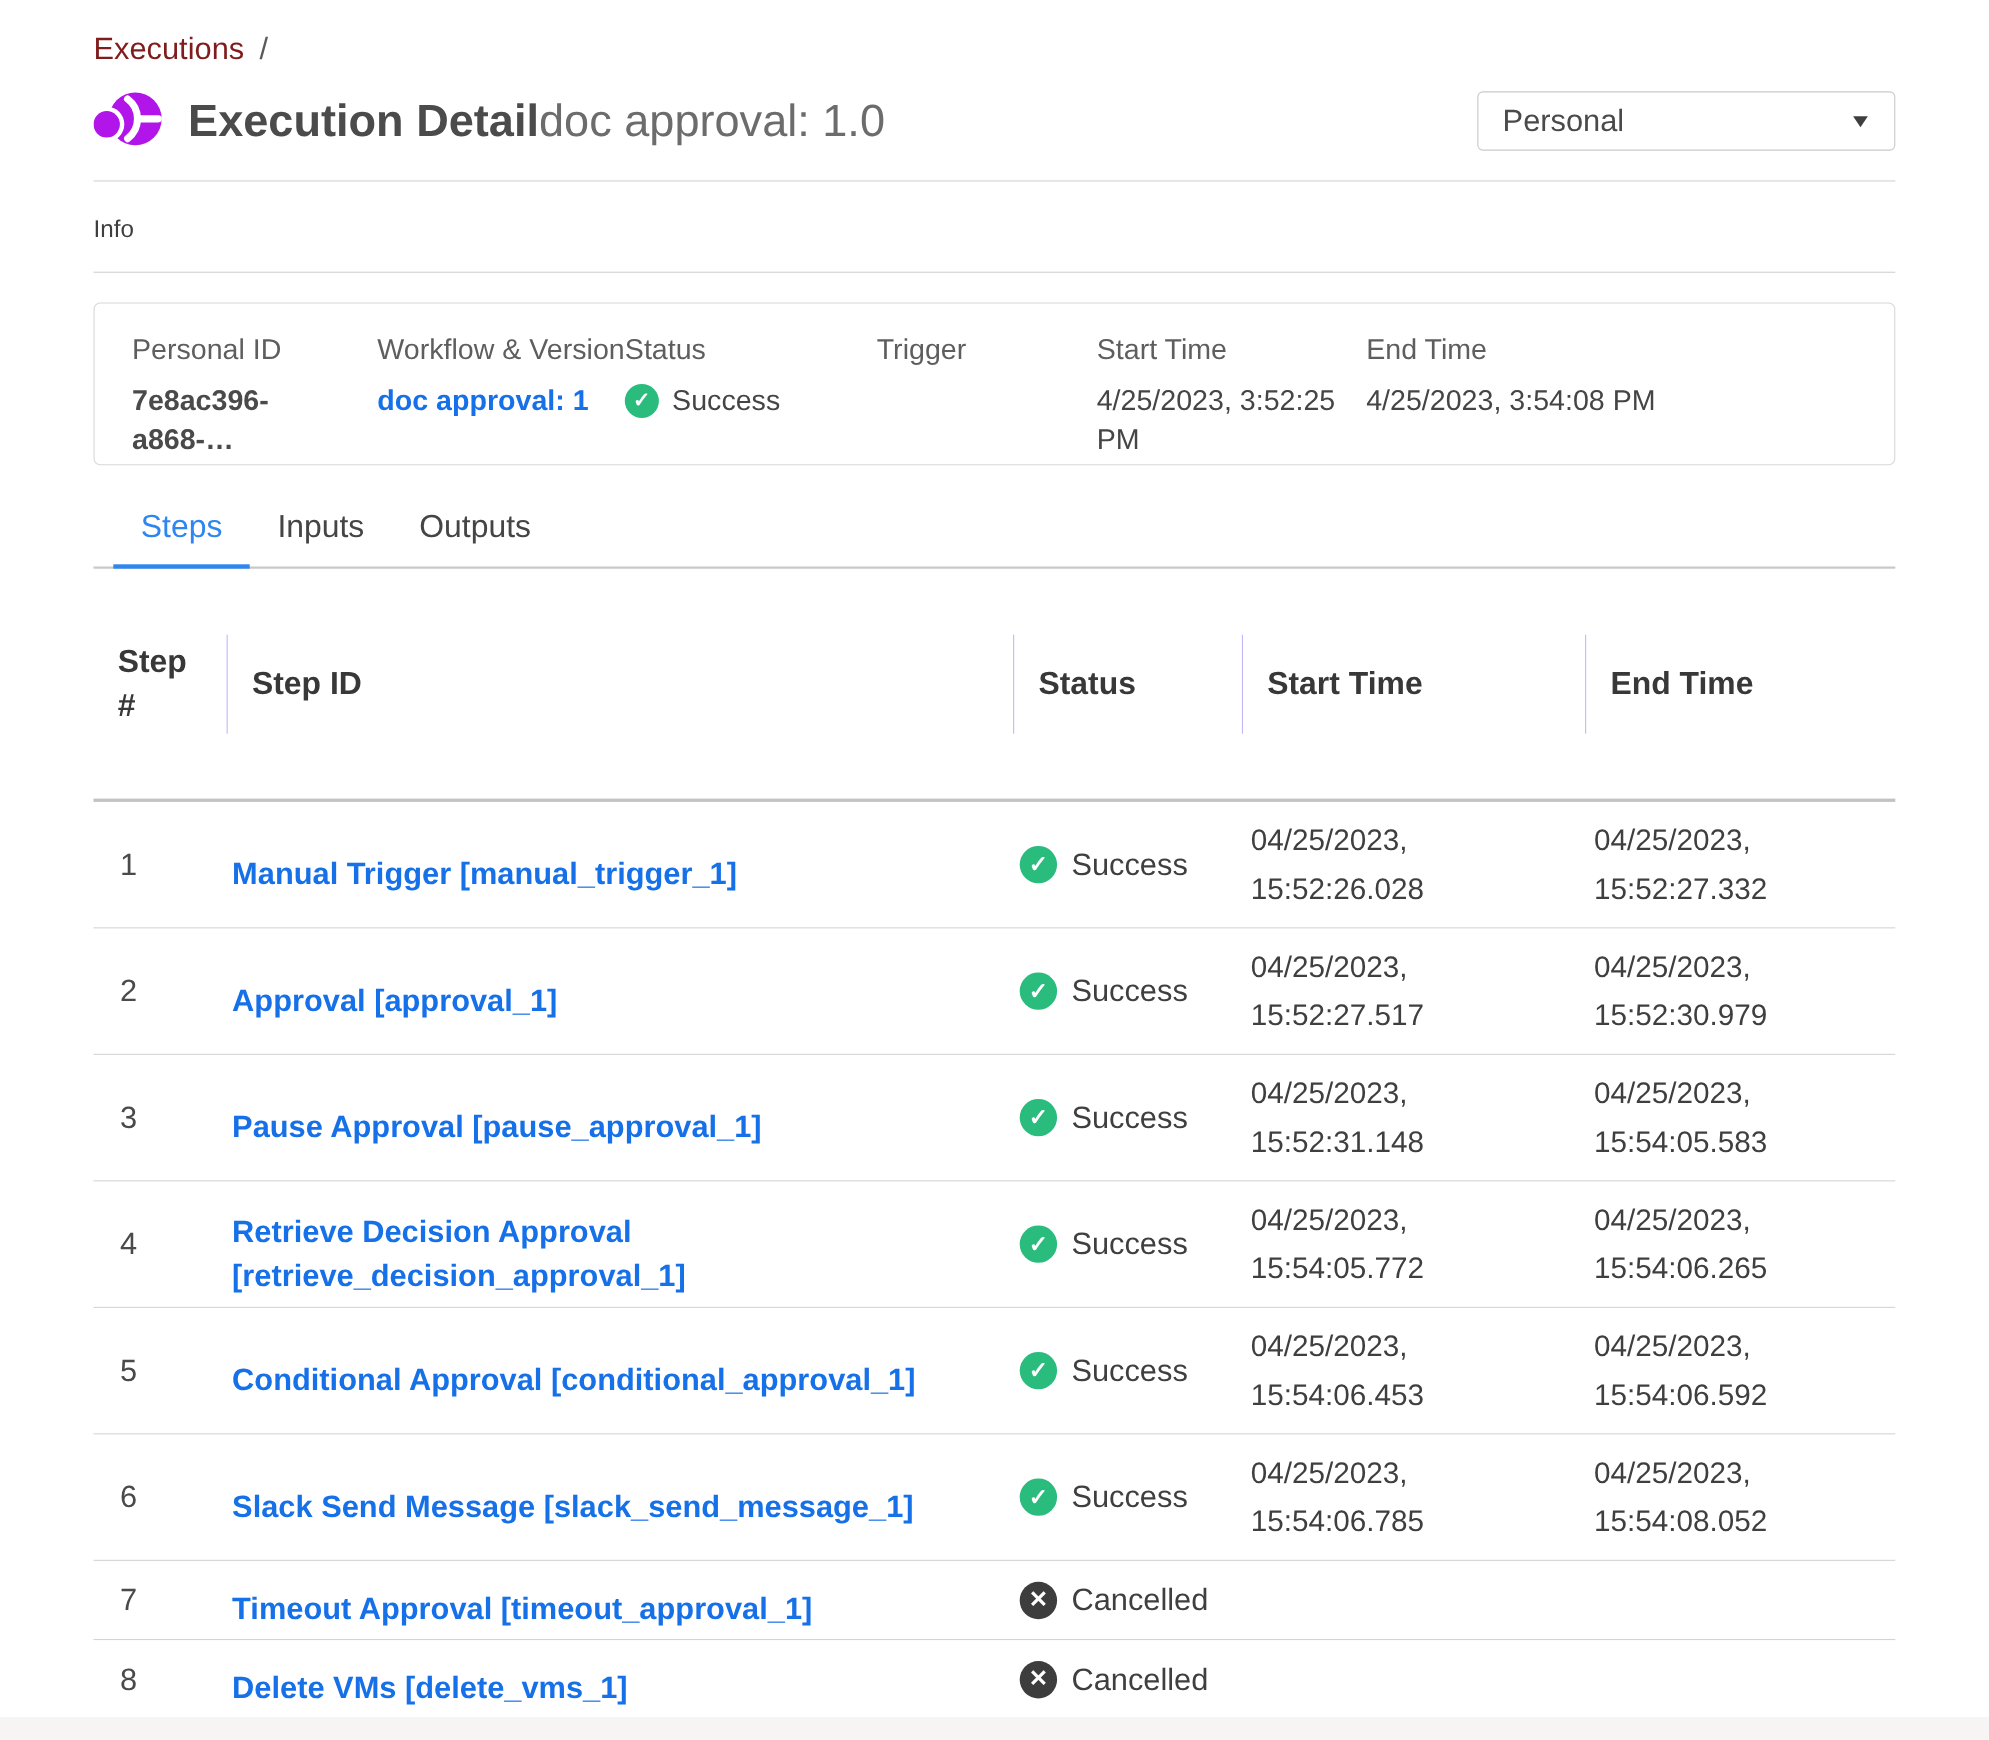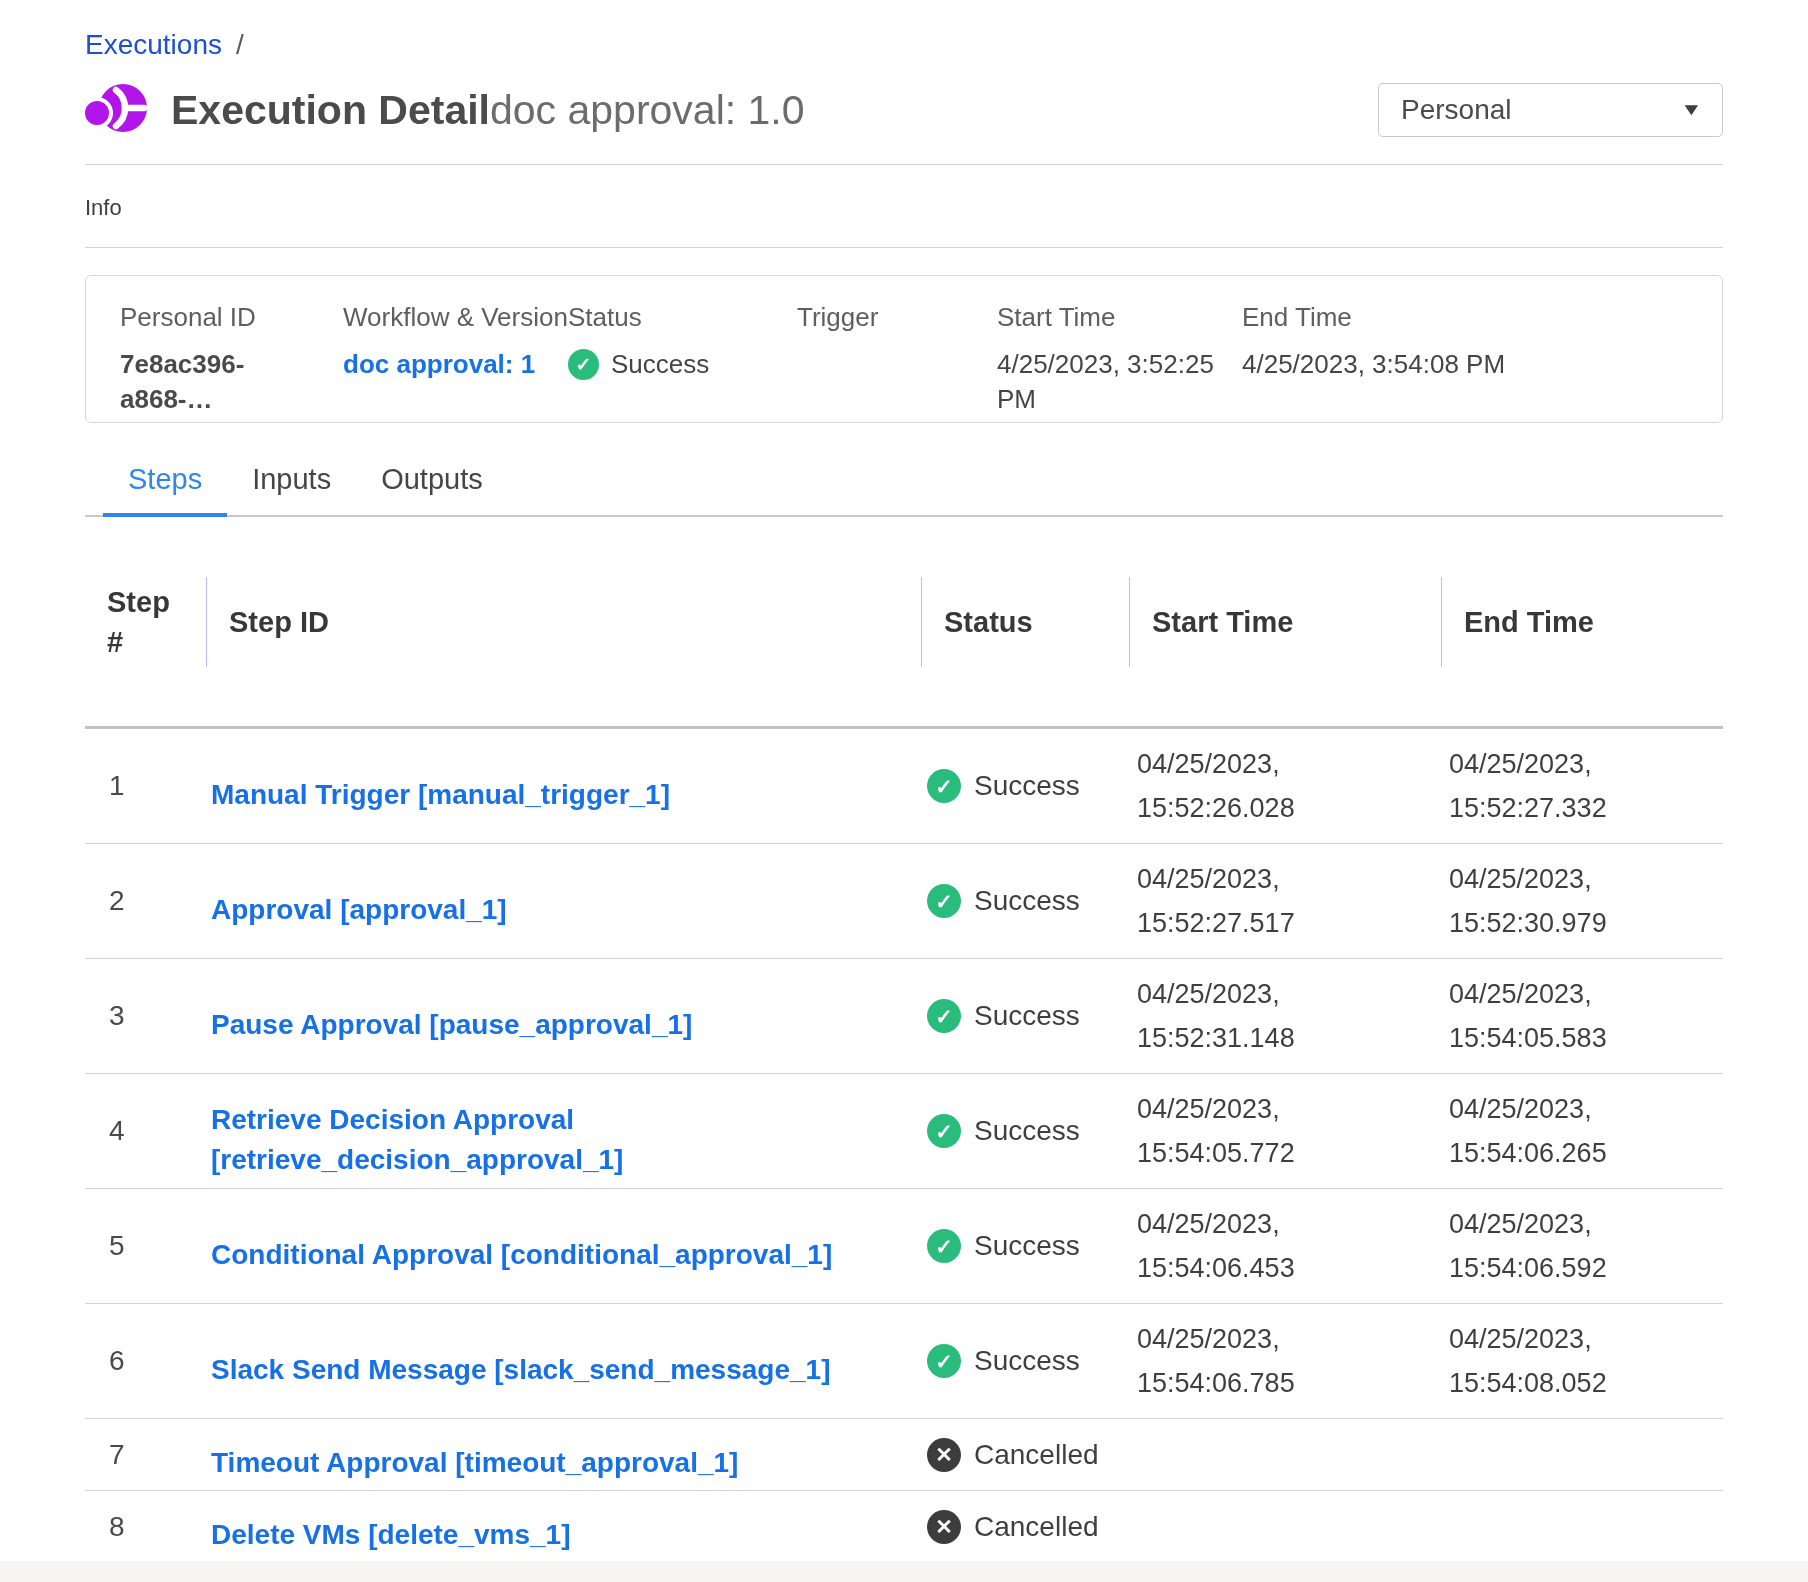--- a/index.html
+++ b/index.html
@@ -13,30 +13,30 @@
   }
   .sheet {
     position:absolute; top:0; left:0;
     width:1808px; height:1561px;
     background:#ffffff;
     padding:28px 85px 0 85px;
     overflow:hidden;
   }
   
   .breadcrumb { font-size:28px; line-height:34px; }
-  .breadcrumb a { color:#1d4ed8; text-decoration:none; cursor:pointer; }
+  .breadcrumb a { color:#7f1d1d; text-decoration:none; cursor:pointer; }
   .breadcrumb .sep { color:#5a5a5a; margin-left:14px; }
   
   .header-row { margin-top:16px; display:flex; align-items:center; height:64px; }
   .logo { width:64px; height:64px; flex:0 0 64px; margin-right:22px; }
   .page-title { font-size:41px; font-weight:700; color:#4b4b4b; white-space:nowrap; }
   .page-subtitle { font-size:41px; font-weight:400; color:#6c6c6c; white-space:nowrap; }
   .spacer { flex:1; }
   .ws-select {
-    width:345px; height:54px; border:1px solid #c9c9c9; border-radius:5px;
+    width:380px; height:54px; border:1px solid #c9c9c9; border-radius:5px;
     display:flex; align-items:center; padding:0 22px;
     font-size:28px; color:#4a4a4a; cursor:pointer; background:#fff;
   }
   .ws-select .caret { margin-left:auto; font-size:17px; color:#3f3f3f; transform:scaleX(1.35); }
   .divider { border:none; border-top:1px solid #d2d2d2; margin:22px 0 0 0; }
   
   .info-title { margin-top:26px; font-size:22px; font-weight:400; color:#3e3e3e; line-height:34px; }
   .info-card {
     margin-top:27px; height:148px;
     border:1px solid #d8d8d8; border-radius:6px; background:#fff;

